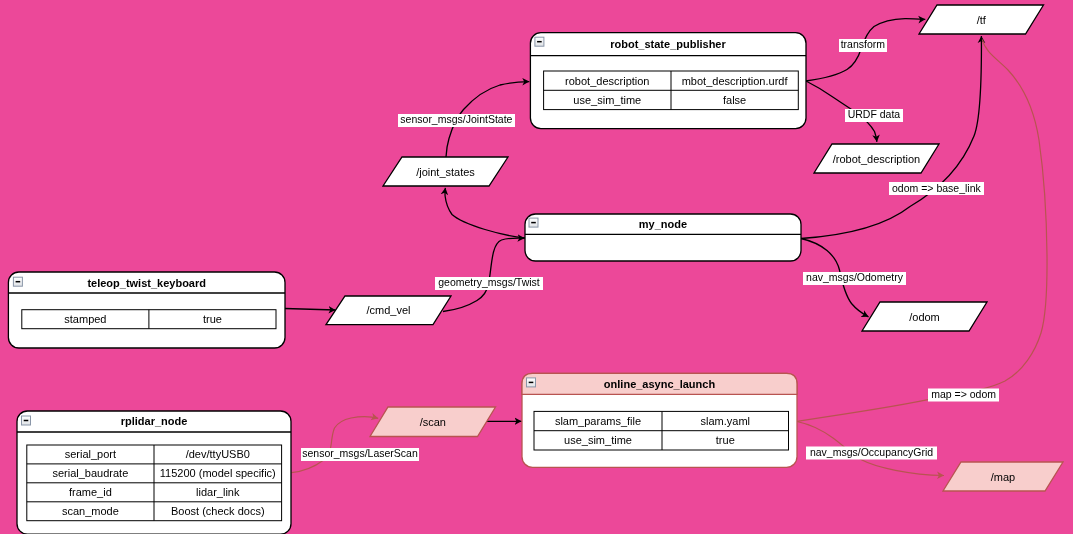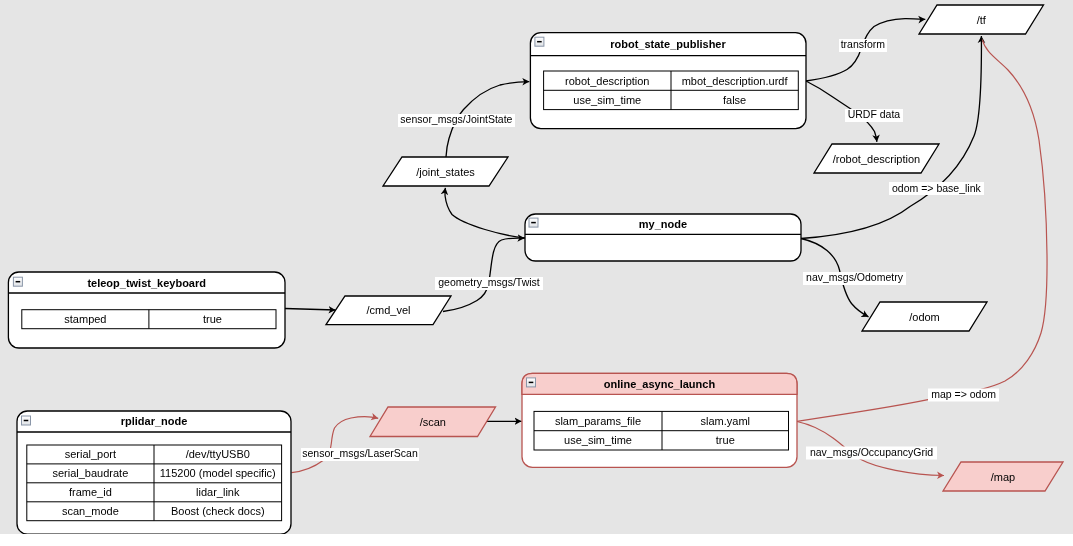--- a/index.html
+++ b/index.html
@@ -1,16 +1,16 @@
 <!DOCTYPE html>
 <html><head>
 <meta charset="utf-8">
 <style>
   html,body{margin:0;padding:0;background:#ffffff;}
-  #canvas{position:relative;width:1073px;height:534px;background:#e5e5e5;overflow:hidden;
+  #canvas{position:relative;width:1073px;height:534px;background:#ec4899;overflow:hidden;
           font-family:"Liberation Sans",sans-serif;}
   svg{position:absolute;left:0;top:0;}
   text{font-family:"Liberation Sans",sans-serif;fill:#000000;}
   .lbl{font-size:10.5px;}
   .cell{font-size:11px;}
   .ttl{font-size:11px;font-weight:bold;}
 </style>
 </head>
 <body>
 <div id="canvas">

